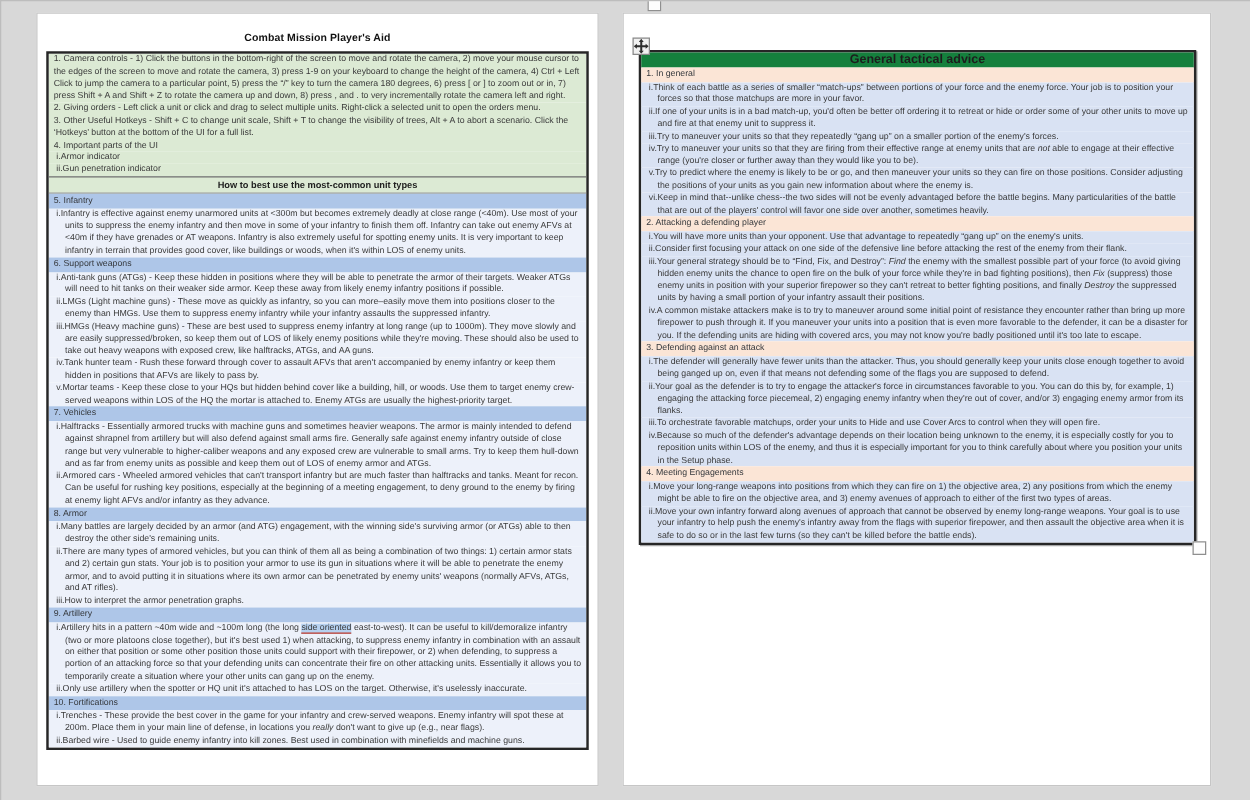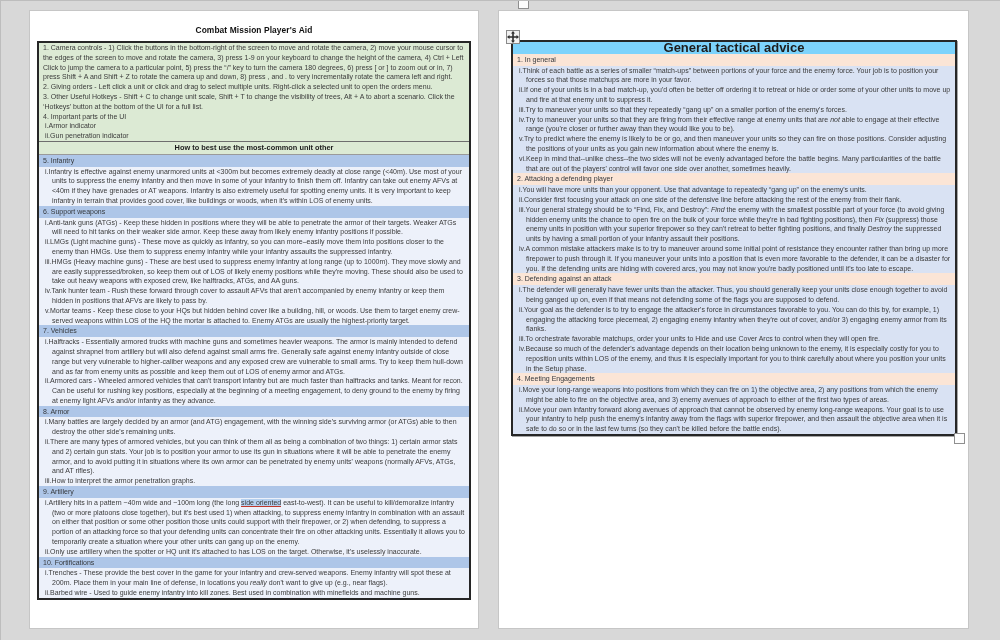--- a/index.html
+++ b/index.html
@@ -21,21 +21,21 @@
   .table2 { width:446px; border:2px solid #262626; box-shadow:1px 1px 0 rgba(0,0,0,0.35); }
 
   .row { padding:0 4px; }
   .g-head { background:#dcead4; font-weight:bold; text-align:center; font-size:7.4px; color:#1d1d1d;
             padding-top:1px; padding-bottom:1px; }
   .row.g-head:not(:first-child) { border-top:1px solid #6e6e6e; border-bottom:1px solid #9a9a9a; }
   .g-row  { background:#dcead4; }
   .g-item { background:#dcead4; padding-left:13px; text-indent:-7px; }
   .b-sub  { background:#aec6e8; color:#35383c; padding-top:1px; padding-bottom:1px; }
   .w-item { background:#edf1fa; padding-left:13px; text-indent:-7px; }
-  .t2-head { background:#7dd3fc; font-weight:bold; text-align:center; font-size:13px; color:#1d1d1d;
+  .t2-head { background:#15803d; font-weight:bold; text-align:center; font-size:10px; color:#1d1d1d;
              padding-top:1px; padding-bottom:1px; }
   .t2-sub  { background:#fbe5d6; color:#35383c; padding-top:1px; padding-bottom:1px; }
   .t2-item { background:#d9e2f3; padding-left:13px; text-indent:-7px; }
 
   .hl { background:#b5d0ef; border-bottom:1.5px solid #c0392b; }
 
   .sel-handle { position:absolute; width:11px; height:11px; background:#fdfdfd; border:1px solid #8f8f8f; }
   .handle-top { left:517px; top:-3px; }
   .handle-br  { right:-8px; bottom:-8px; }
 
@@ -49,21 +49,21 @@
 
   <div class="page page-left">
     <div class="doc-title">Combat Mission Player's Aid</div>
     <div class="table table1">
         <div class="row g-row">1. Camera controls - 1) Click the buttons in the bottom-right of the screen to move and rotate the camera, 2) move your mouse cursor to the edges of the screen to move and rotate the camera, 3) press 1-9 on your keyboard to change the height of the camera, 4) Ctrl + Left Click to jump the camera to a particular point, 5) press the “/” key to turn the camera 180 degrees, 6) press [ or ] to zoom out or in, 7) press Shift + A and Shift + Z to rotate the camera up and down, 8) press , and . to very incrementally rotate the camera left and right.</div>
         <div class="row g-row">2. Giving orders - Left click a unit or click and drag to select multiple units. Right-click a selected unit to open the orders menu.</div>
         <div class="row g-row">3. Other Useful Hotkeys - Shift + C to change unit scale, Shift + T to change the visibility of trees, Alt + A to abort a scenario. Click the ‘Hotkeys’ button at the bottom of the UI for a full list.</div>
         <div class="row g-row">4. Important parts of the UI</div>
         <div class="row g-item">i.Armor indicator</div>
         <div class="row g-item">ii.Gun penetration indicator</div>
-        <div class="row g-head">How to best use the most-common unit other</div>
+        <div class="row g-head">How to best use the most-common unit types</div>
         <div class="row b-sub">5. Infantry</div>
         <div class="row w-item">i.Infantry is effective against enemy unarmored units at &lt;300m but becomes extremely deadly at close range (&lt;40m).  Use most of your units to suppress the enemy infantry and then move in some of your infantry to finish them off.  Infantry can take out enemy AFVs at &lt;40m if they have grenades or AT weapons.  Infantry is also extremely useful for spotting enemy units.  It is very important to keep infantry in terrain that provides good cover, like buildings or woods, when it's within LOS of enemy units.</div>
         <div class="row b-sub">6. Support weapons</div>
         <div class="row w-item">i.Anti-tank guns (ATGs) - Keep these hidden in positions where they will be able to penetrate the armor of their targets.  Weaker ATGs will need to hit tanks on their weaker side armor.  Keep these away from likely enemy infantry positions if possible.</div>
         <div class="row w-item">ii.LMGs (Light machine guns) - These move as quickly as infantry, so you can more–easily move them into positions closer to the enemy than HMGs.  Use them to suppress enemy infantry while your infantry assaults the suppressed infantry.</div>
         <div class="row w-item">iii.HMGs (Heavy machine guns) - These are best used to suppress enemy infantry at long range (up to 1000m).  They move slowly and are easily suppressed/broken, so keep them out of LOS of likely enemy positions while they're moving.  These should also be used to take out heavy weapons with exposed crew, like halftracks, ATGs, and AA guns.</div>
         <div class="row w-item">iv.Tank hunter team - Rush these forward through cover to assault AFVs that aren't accompanied by enemy infantry or keep them hidden in positions that AFVs are likely to pass by.</div>
         <div class="row w-item">v.Mortar teams - Keep these close to your HQs but hidden behind cover like a building, hill, or woods.  Use them to target enemy crew-served weapons within LOS of the HQ the mortar is attached to.  Enemy ATGs are usually the highest-priority target.</div>
         <div class="row b-sub">7. Vehicles</div>
         <div class="row w-item">i.Halftracks - Essentially armored trucks with machine guns and sometimes heavier weapons.  The armor is mainly intended to defend against shrapnel from artillery but will also defend against small arms fire.  Generally safe against enemy infantry outside of close range but very vulnerable to higher-caliber weapons and any exposed crew are vulnerable to small arms.  Try to keep them hull-down and as far from enemy units as possible and keep them out of LOS of enemy armor and ATGs.</div>

